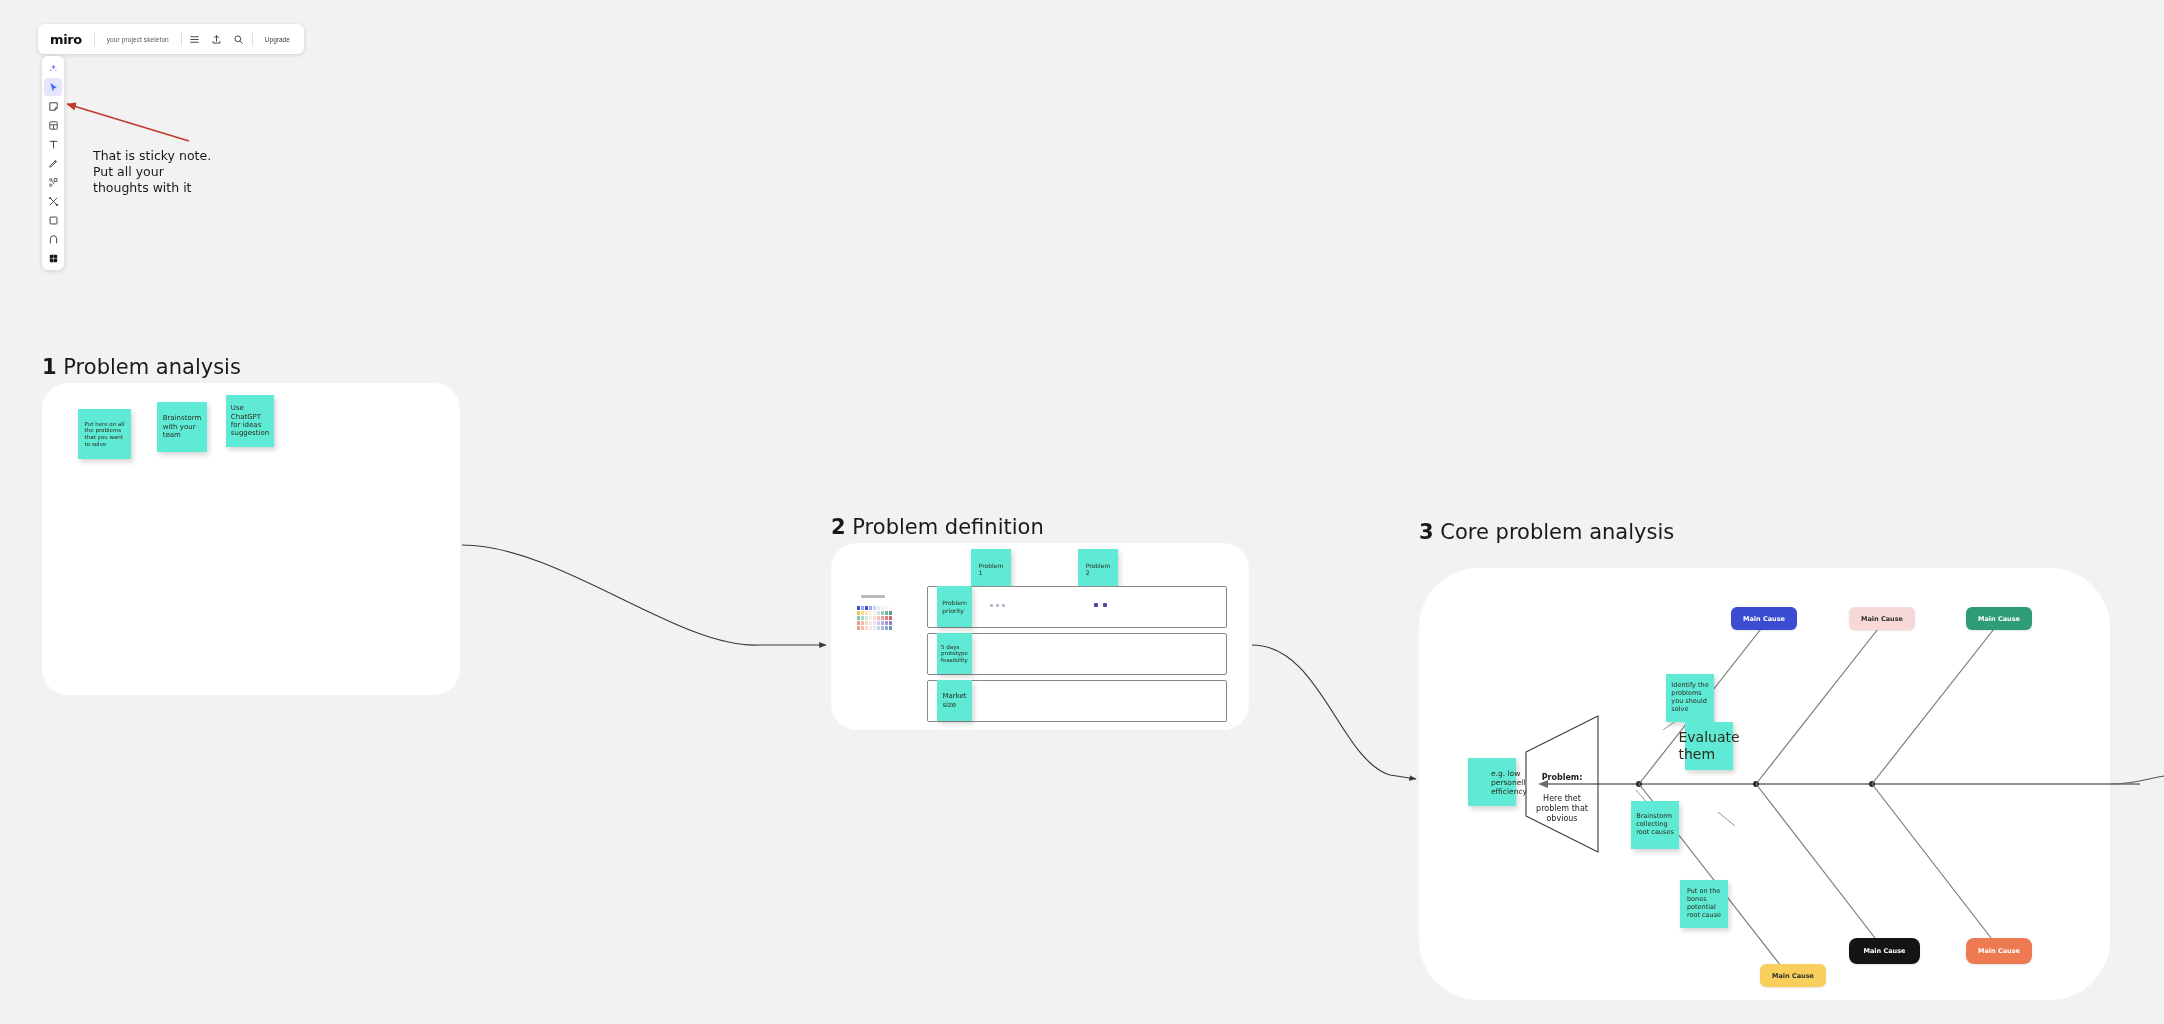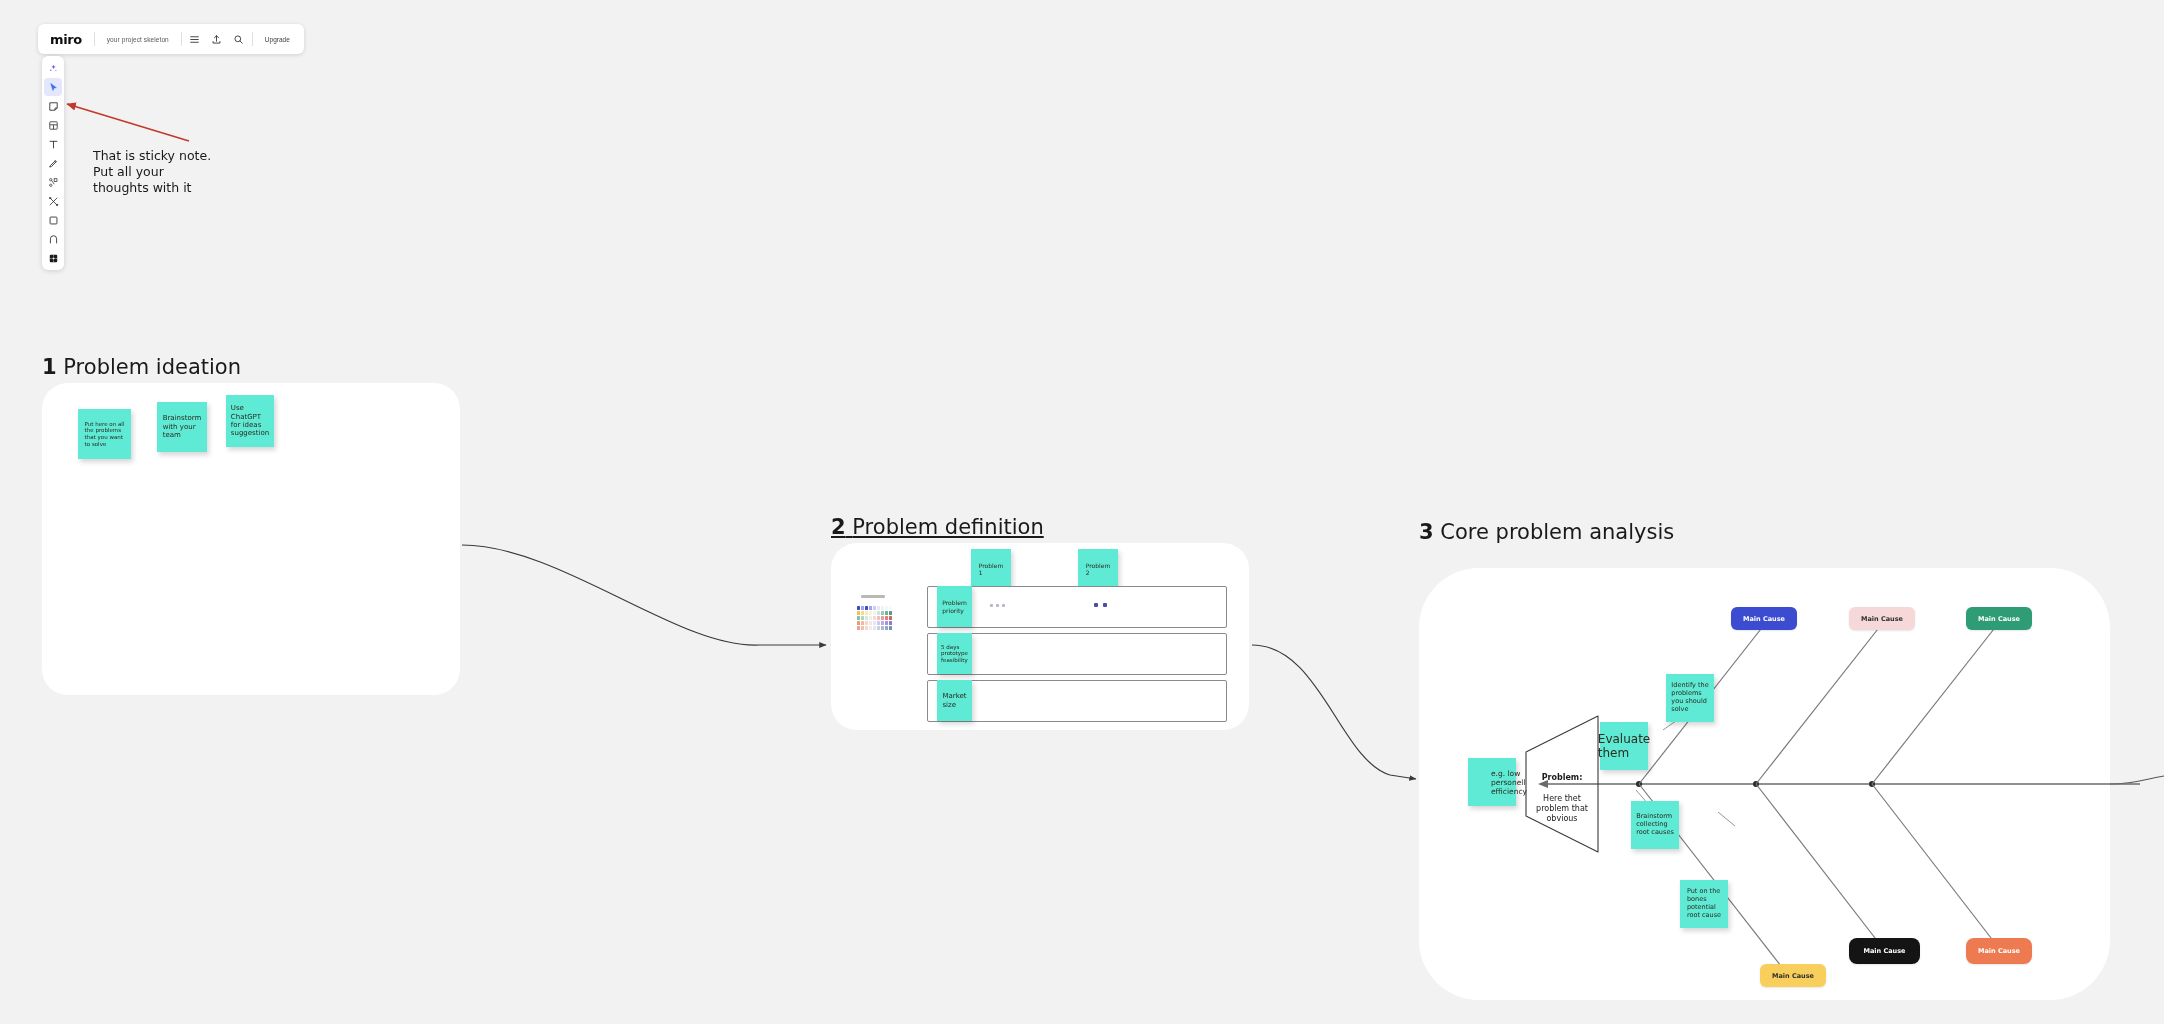--- a/index.html
+++ b/index.html
@@ -249,38 +249,38 @@
     </defs>
 
     <line x1="189" y1="141" x2="67" y2="104" stroke="#c0392b" stroke-width="1.6" marker-end="url(#redhead)"></line>
   </svg>
 
   <div class="annot">That is sticky note.
 Put all your thoughts with it</div>
 
   <div class="frame-title" style="left:42px; top:355px;">
     <b>1</b>
-    <span>Problem ideation</span>
+    <span>Problem analysis</span>
   </div>
 
   <div class="frame" style="left:42px; top:383px; width:418px; height:312px; border-radius:26px;"></div>
 
   <div class="sticky" style="left:78px; top:409px; width:53px; height:50px; font-size:5.5px;">Put here on all
 the problems
 that you want
 to solve</div>
   <div class="sticky" style="left:157px; top:402px; width:50px; height:50px; font-size:7px;">Brainstorm
 with your
 team</div>
   <div class="sticky" style="left:226px; top:395px; width:48px; height:52px; font-size:7px;">Use
 ChatGPT
 for ideas
 suggestion</div>
 
-  <div class="frame-title" style="left:831px; top:515px;text-decoration:underline;">
+  <div class="frame-title" style="left:831px; top:515px;">
     <b>2</b>
     <span>Problem definition</span>
   </div>
 
   <div class="frame" style="left:831px; top:543px; width:418px; height:187px; border-radius:26px;"></div>
 
   <div class="pal-bar" style="left:861px; top:595px;"></div>
   <div class="palette" id="palette" style="left:857px; top:606px; grid-template-columns:repeat(9,3px);">
       <div class="pal-cell" style="background: rgb(59, 76, 208);"></div>
       <div class="pal-cell" style="background: rgb(154, 166, 230);"></div>
@@ -397,21 +397,21 @@
     <b>Problem:</b><br>
     <span>Here thet
 problem that
 obvious</span>
   </div>
 
   <div class="sticky" style="left:1666px; top:674px; width:48px; height:48px; font-size:6.5px;">Identify the
 problems
 you should
 solve</div>
-  <div class="sticky" style="left:1600px; top:722px; width:48px; height:48px; font-size:12px;">Evaluate
+  <div class="sticky" style="left:1685px; top:722px; width:48px; height:48px; font-size:14px;">Evaluate
 them</div>
   <div class="sticky" style="left:1631px; top:801px; width:48px; height:48px; font-size:6.5px;">Brainstorm
 collecting
 root causes</div>
   <div class="sticky" style="left:1680px; top:848px; width:48px; height:48px; font-size:6.5px;margin-top:32px;">Put on the
 bones
 potential
 root cause</div>
 
   <div class="cause" style="left:1731px; top:607px; width:66px; height:23px; background:#3b4cd0; color:#fff;">Main Cause</div>

